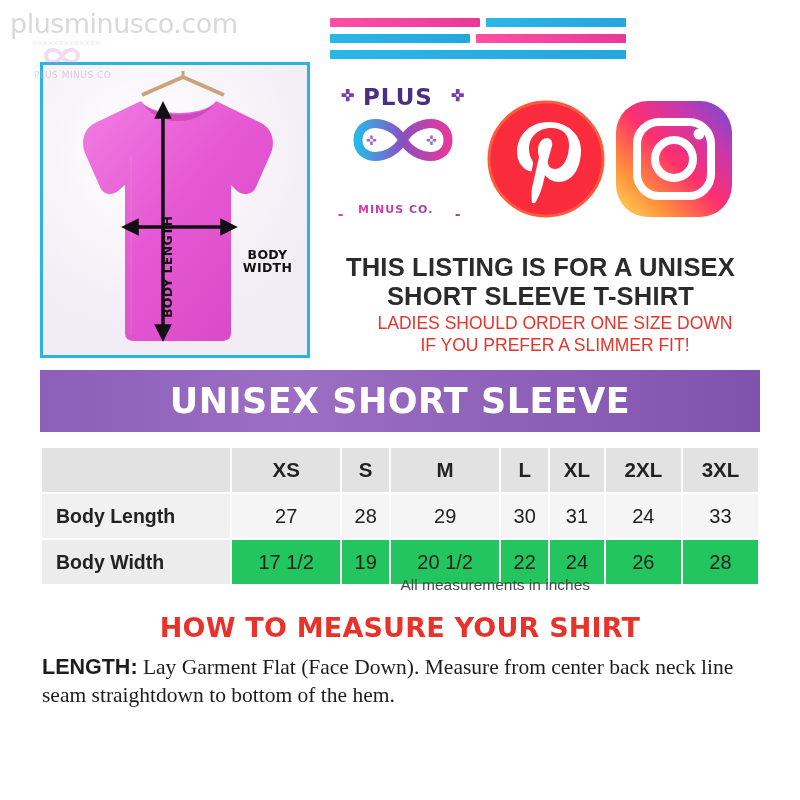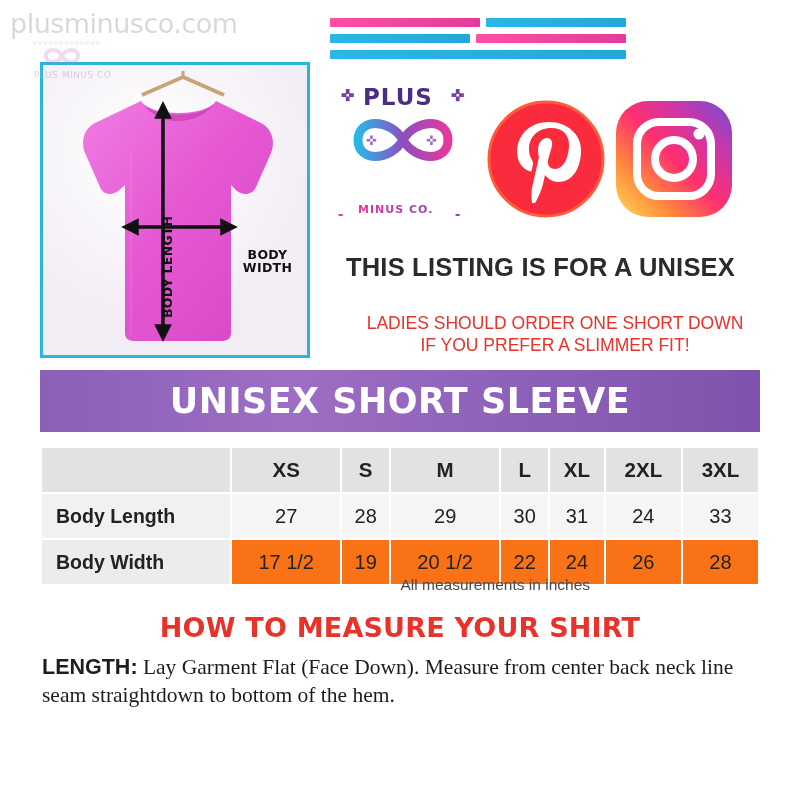--- a/index.html
+++ b/index.html
@@ -158,21 +158,21 @@
     color: #222;
     height: 46px;
   }
   .size-table thead th { background: #e2e2e2; font-weight: bold; font-size: 20.5px; }
   .size-table thead th.blank { background: #e2e2e2; }
   .size-table tbody td.rowhead {
     background: #f1f1f1; text-align: left; padding-left: 14px;
     font-weight: bold; font-size: 19.5px; width: 190px;
   }
   .size-table tbody tr.r1 td { background: #f5f5f5; }
-  .size-table tbody tr.r2 td { background: #f97316; }
+  .size-table tbody tr.r2 td { background: #22c55e; }
   .size-table tbody tr.r1 td.rowhead { background: #f1f1f1; }
   .size-table tbody tr.r2 td.rowhead { background: #ececec; }
 
   .measure-note {
     position: absolute; right: 46px; top: 576px;
     font-size: 15.5px; color: #4a4a4a;
     font-family: "Liberation Sans", sans-serif;
   }
 
   
@@ -313,23 +313,24 @@
       </linearGradient>
     </defs>
     <rect x="1" y="1" width="116" height="116" rx="32" fill="url(#igg)"></rect>
     <rect x="22" y="22" width="74" height="74" rx="22" fill="none" stroke="#ffffff" stroke-width="8"></rect>
     <circle cx="59" cy="59" r="19" fill="none" stroke="#ffffff" stroke-width="8"></circle>
     <circle cx="84" cy="34" r="5.5" fill="#ffffff"></circle>
   </svg>
 
   <div class="line1">
     <div><b>THIS LISTING IS FOR A UNISEX</b></div>
+    <div><b>SHORT SLEEVE T-SHIRT</b></div>
   </div>
   <div class="line2">
-    <div>LADIES SHOULD ORDER ONE SHORT DOWN</div>
+    <div>LADIES SHOULD ORDER ONE SIZE DOWN</div>
     <div>IF YOU PREFER A SLIMMER FIT!</div>
   </div>
 
   <div class="title-band">
     <span>UNISEX SHORT SLEEVE</span>
   </div>
 
   <table class="size-table">
     <thead>
       <tr>

